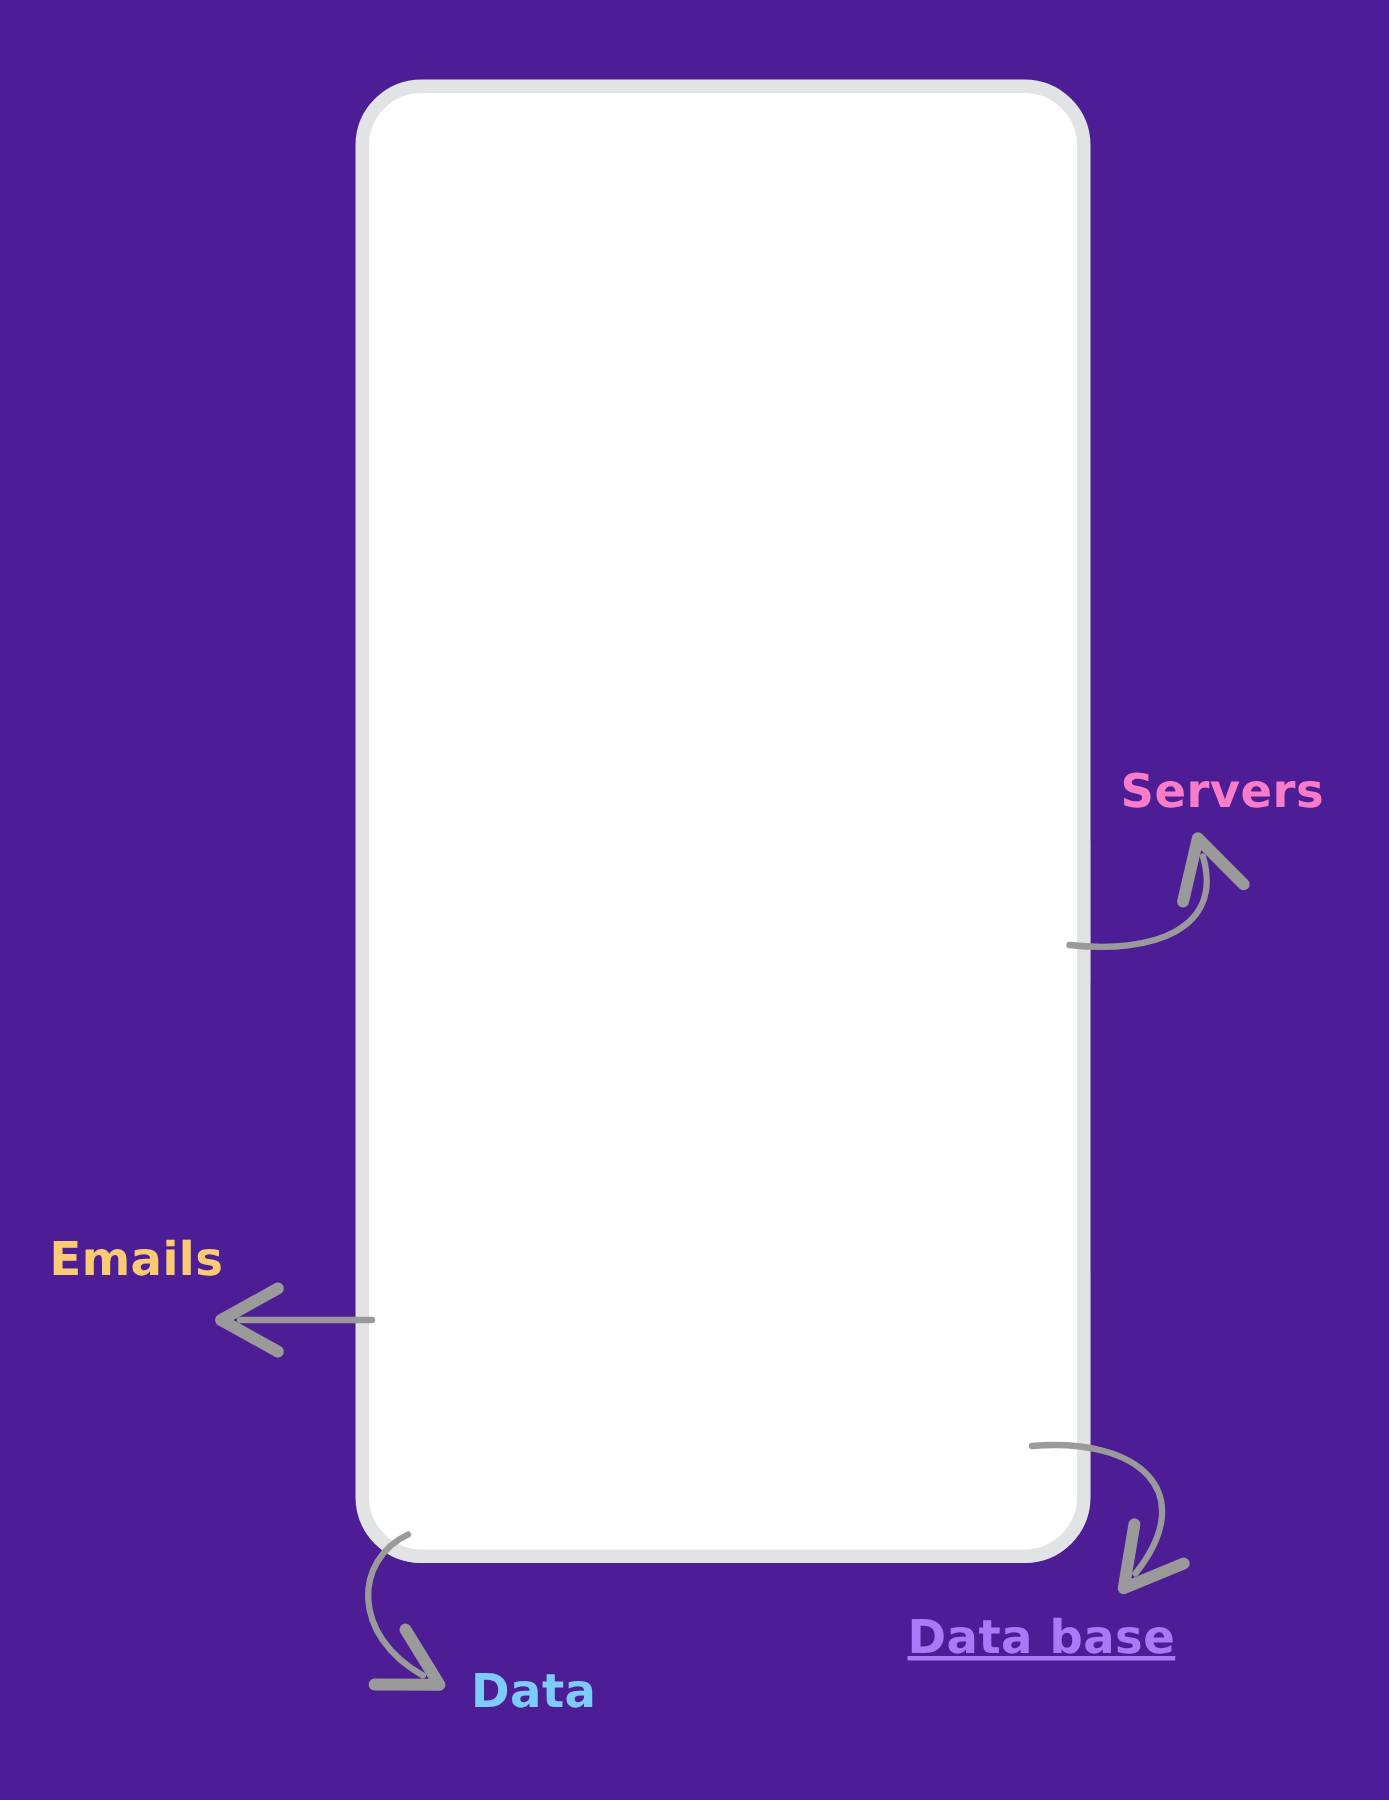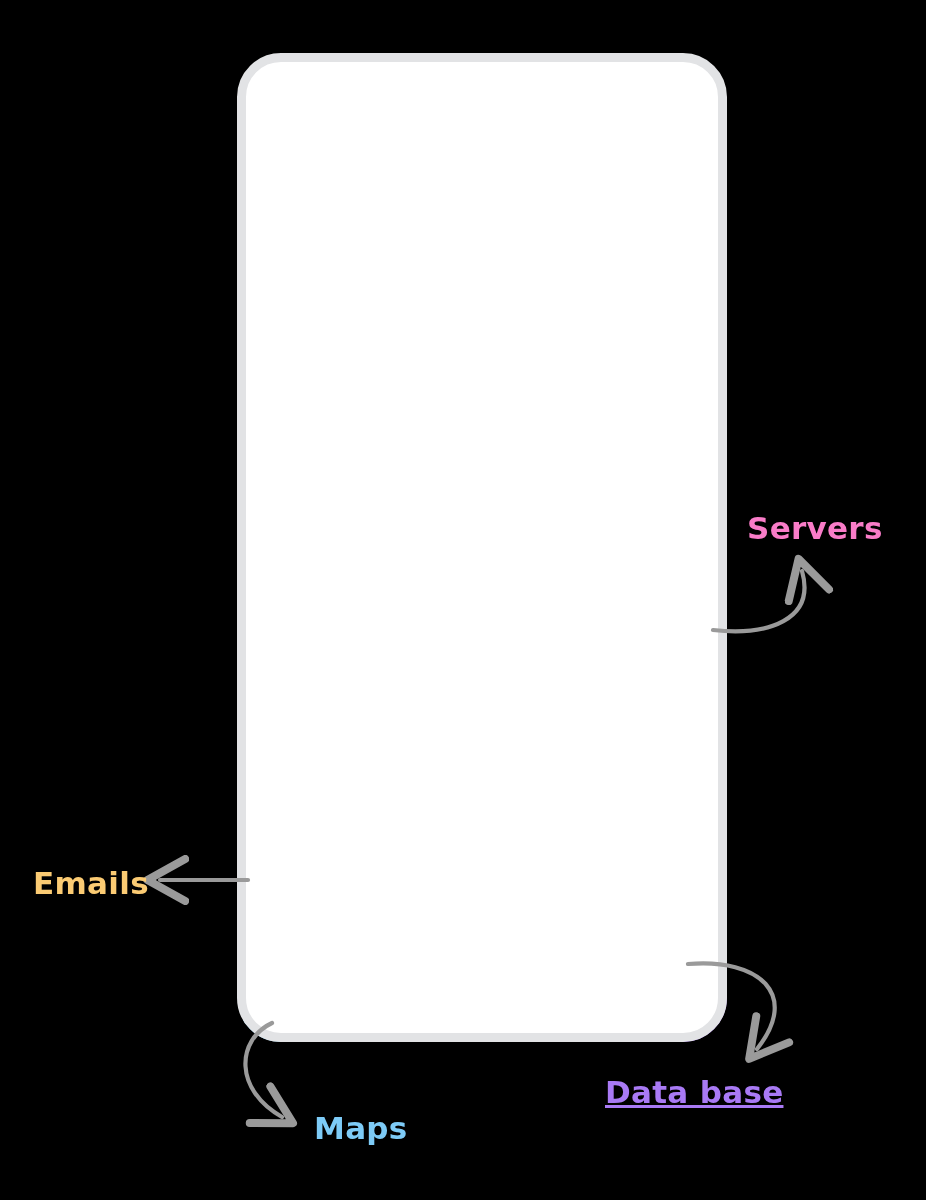--- a/index.html
+++ b/index.html
@@ -7,21 +7,21 @@
     padding: 0;
     background: #ffffff;
   }
   body {
     font-family: "DejaVu Sans", sans-serif;
   }
   #canvas {
     position: relative;
     width: 926px;
     height: 1200px;
-    background: #000000;
+    background: #4c1d95;
     overflow: hidden;
   }
 
   
   #phone-frame {
     position: absolute;
     left: 237px;
     top: 53px;
     width: 490px;
     height: 989px;
@@ -164,19 +164,19 @@
 
     <path d="M248,880 L160,880" fill="none" stroke="#9a9a9a" stroke-width="4.2" stroke-linecap="round" marker-end="url(#ah)"></path>
 
     <path d="M272,1023 C236,1040 234,1090 282,1117" fill="none" stroke="#9a9a9a" stroke-width="4.2" stroke-linecap="round" marker-end="url(#ah)"></path>
 
     <path d="M688,964 C760,958 800,995 757,1049" fill="none" stroke="#9a9a9a" stroke-width="4.2" stroke-linecap="round" marker-end="url(#ah)"></path>
   </svg>
 
   <div class="callout-label" style="left:747px; top:510px; color:#f97cc8;">Servers</div>
 
-  <div class="callout-label" style="left:33px; top:865px; color:#fbcb73;">Emails</div>
+  <div class="callout-label" style="left:33px; top:822px; color:#fbcb73;">Emails</div>
 
-  <div class="callout-label" style="left:314px; top:1110px; color:#7dcbf7;">Maps</div>
+  <div class="callout-label" style="left:314px; top:1110px; color:#7dcbf7;">Data</div>
 
   <div class="callout-label" style="left:605px; top:1074px; color:#a97af5;text-decoration:underline;">Data base</div>
 
 </div>
 
 </body></html>

